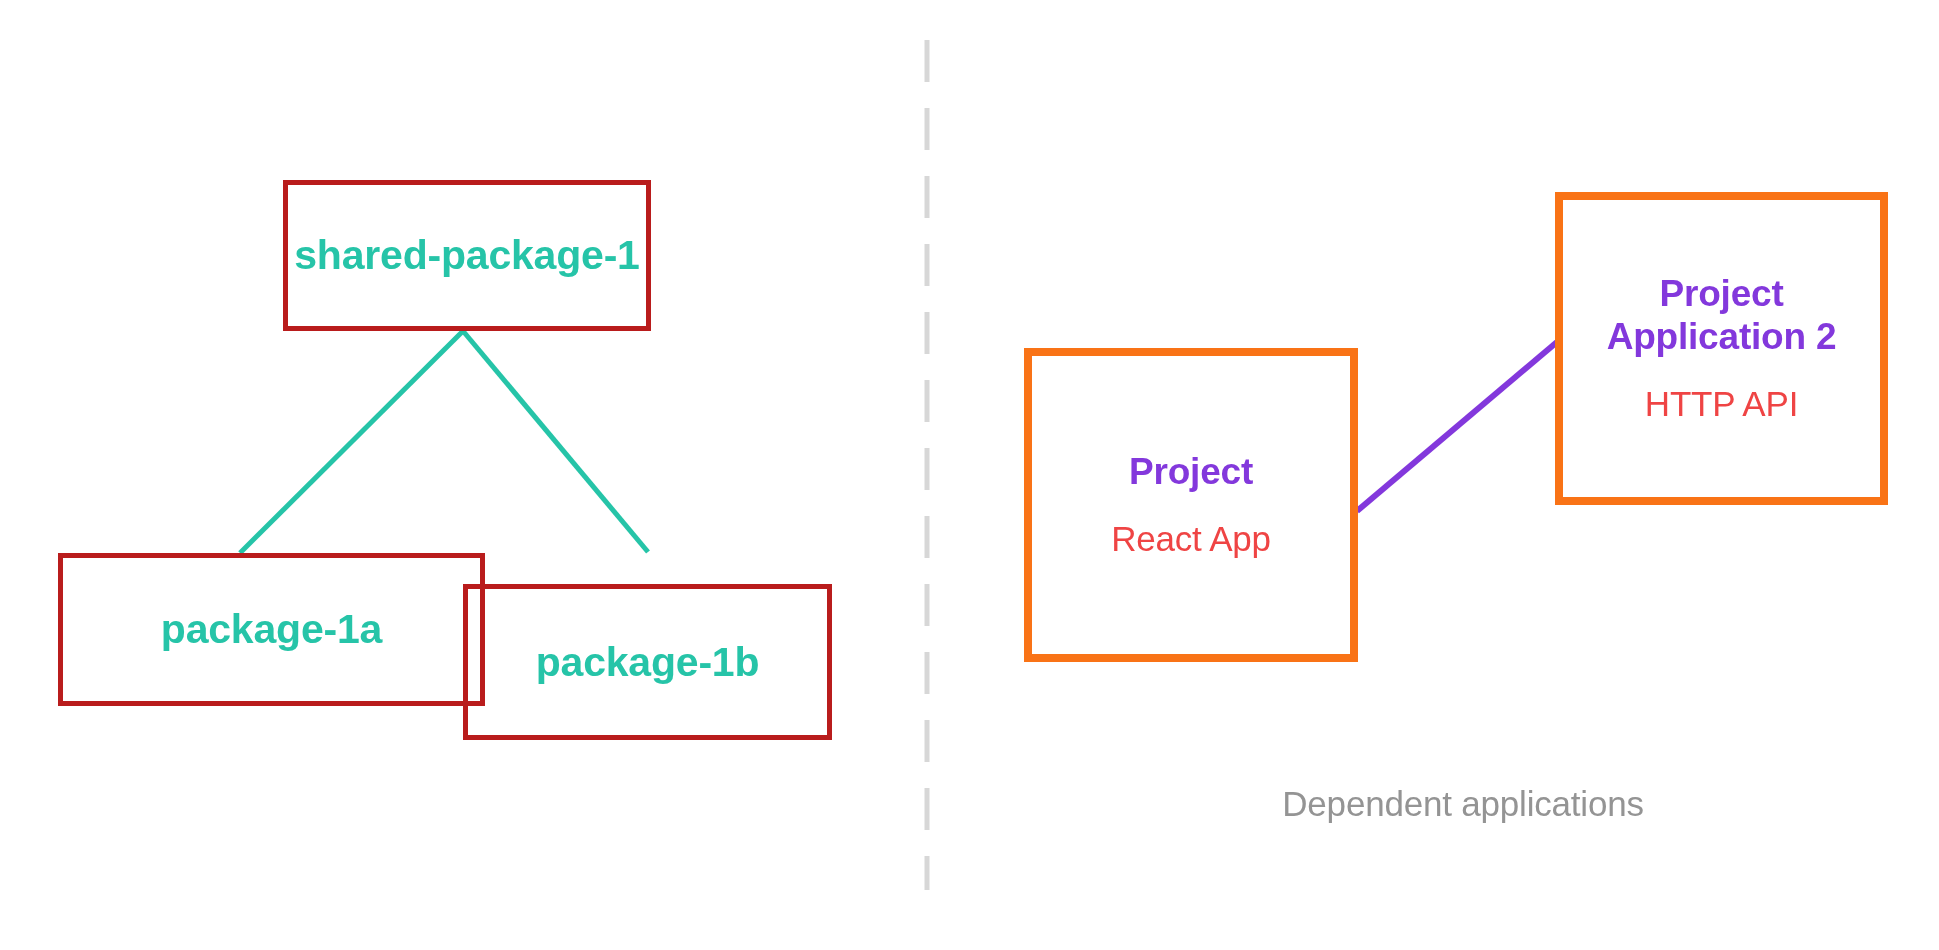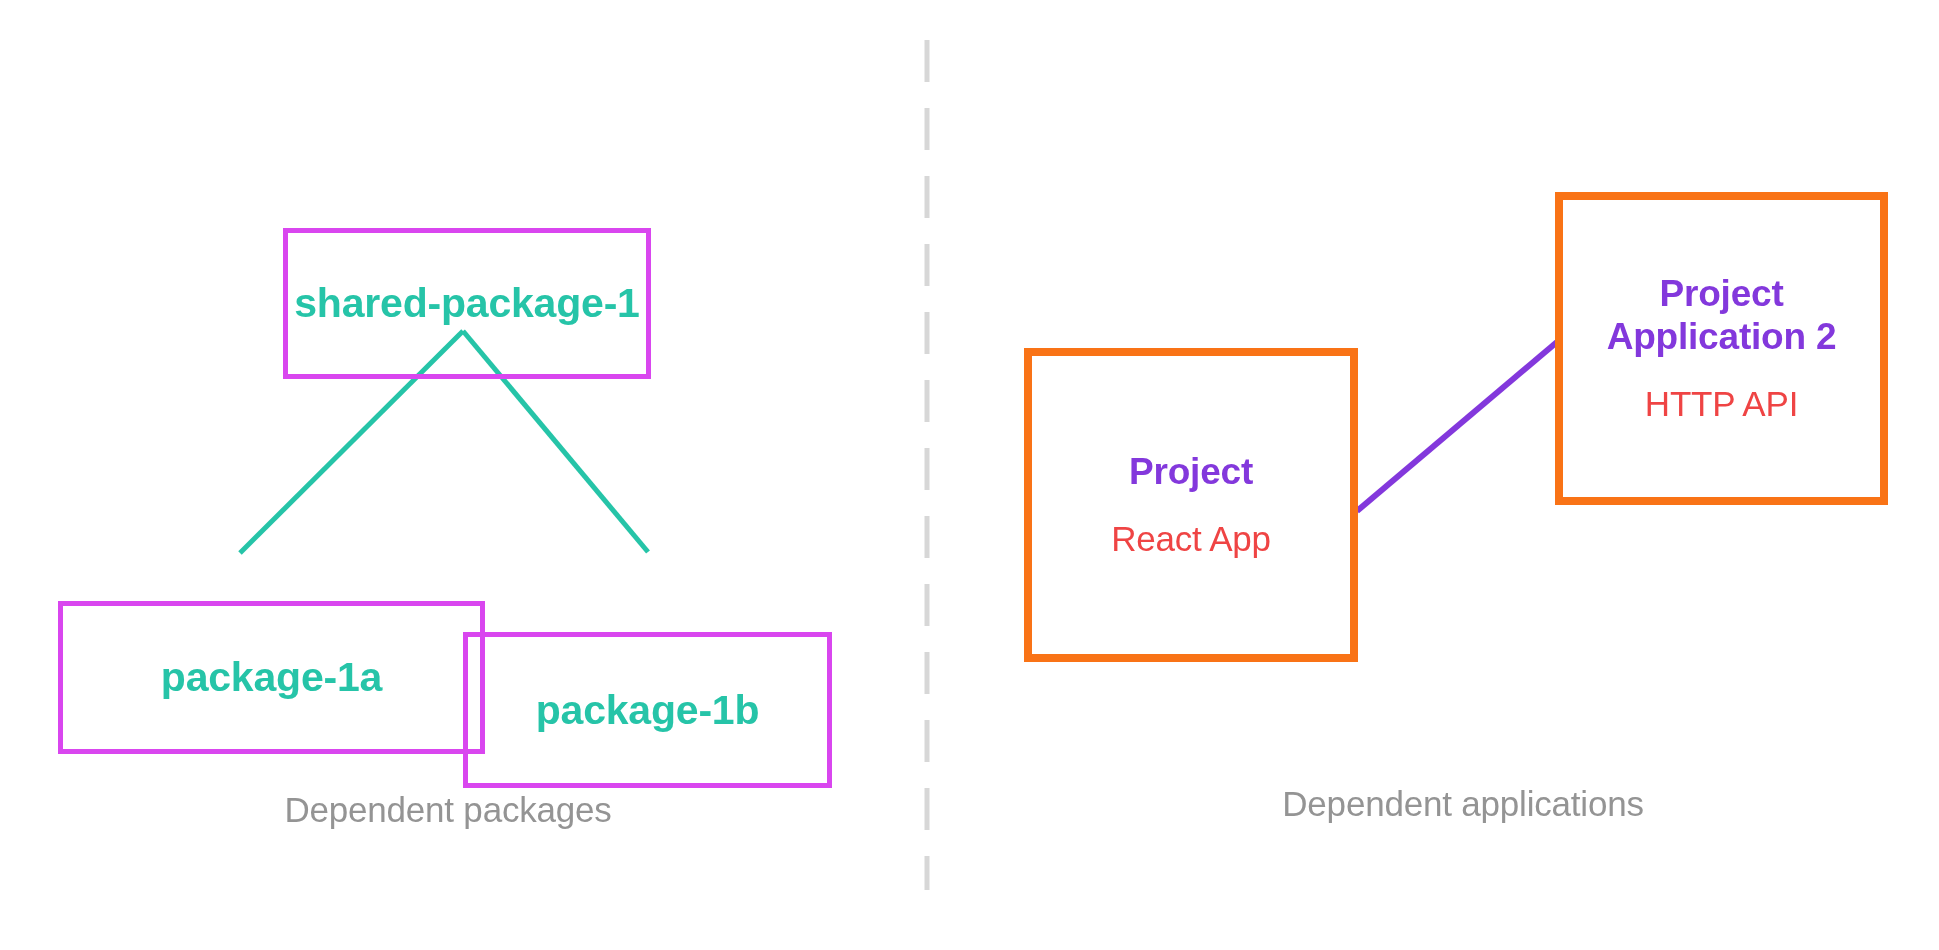--- a/index.html
+++ b/index.html
@@ -30,22 +30,21 @@
     position: absolute;
     box-sizing: border-box;
     display: flex;
     flex-direction: column;
     align-items: center;
     justify-content: center;
     background: transparent;
     z-index: 2;
   }
   .node.pkg {
-    border: 5px solid #d946ef;
-    margin-top: 48px;
+    border: 5px solid #b91c1c;
   }
   .node.app {
     border: 8px solid #f97316;
   }
   .node-title {
     text-align: center;
     line-height: 1.14;
     letter-spacing: -0.2px;
   }
   .pkg .node-title {
@@ -111,17 +110,16 @@
   </div>
 
   <div class="node app" id="node-project-application-2" style="left: 1555px; top: 192px; width: 333px; height: 313px;">
     <div class="node-title">
       <span>Project</span><br>
       <span>Application 2</span>
     </div>
     <div class="node-sub">HTTP API</div>
   </div>
 
-  <div class="caption" id="caption-left" style="left: 0px; top: 790px; width: 896px;">Dependent packages</div>
 
   <div class="caption" id="caption-right" style="left: 1063px; top: 784px; width: 800px;">Dependent applications</div>
 
 </div>
 
 </body></html>

